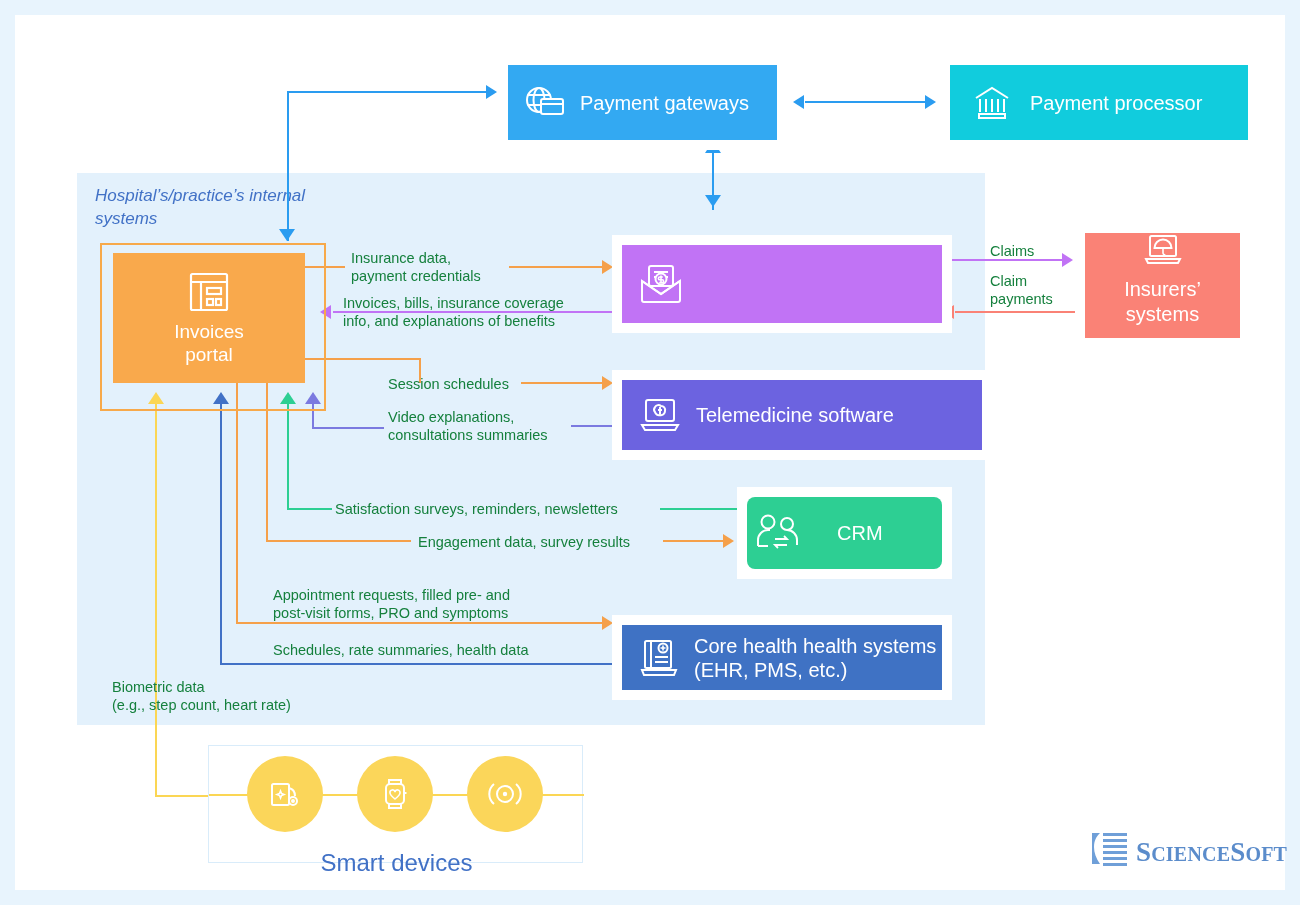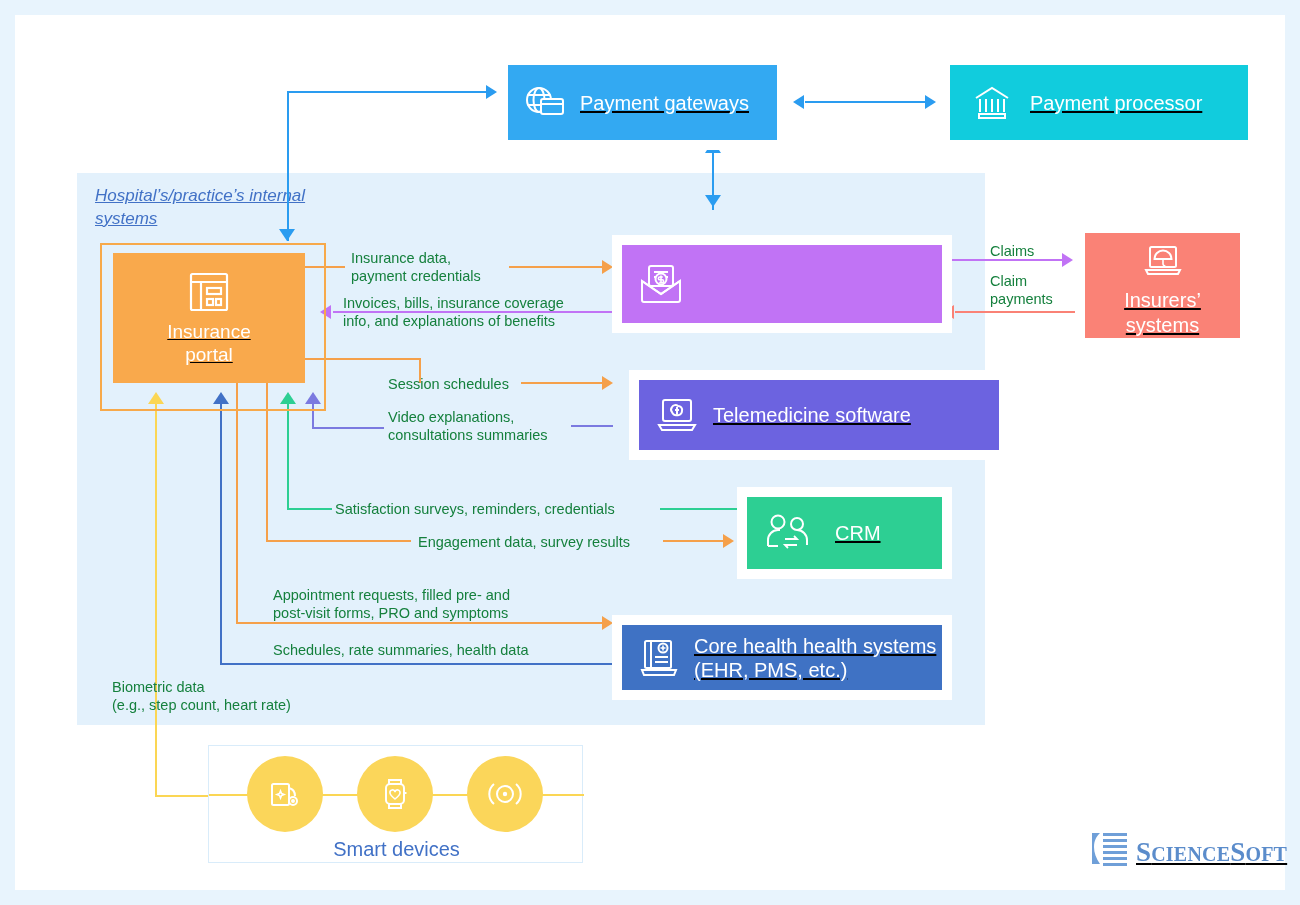--- a/index.html
+++ b/index.html
@@ -8,21 +8,21 @@
     background:#e8f4fd;
     font-family:"Liberation Sans", sans-serif;
     overflow:hidden;
   }
   #canvas{
     position:absolute;
     left:15px;top:15px;
     width:1270px;height:875px;
     background:#ffffff;
   }
-  .abs{position:absolute;text-decoration:underline;}
+  .abs{position:absolute;}
 
   
   #internal-panel{
     left:62px;top:158px;width:908px;height:552px;
     background:#e3f1fc;
   }
   #internal-panel-label{
     left:80px;top:170px;width:240px;
     color:#4171c6;font-style:italic;font-size:17px;line-height:1.35;
     font-family:"Liberation Sans", sans-serif;
@@ -44,33 +44,33 @@
   
   #payment-gateways{left:483px;top:40px;width:289px;height:95px;}
   #payment-gateways .card-inner{background:#33a9f2;padding-left:16px;gap:14px;}
 
   #payment-processor{left:925px;top:40px;width:318px;height:95px;}
   #payment-processor .card-inner{background:#11ccdd;padding-left:22px;gap:18px;}
 
   #invoicing-billing{left:597px;top:220px;width:340px;height:98px;}
   #invoicing-billing .card-inner{background:#c173f5;padding-left:16px;gap:14px;}
 
-  #telemedicine{left:614px;top:355px;width:380px;height:90px;}
+  #telemedicine{left:597px;top:355px;width:380px;height:90px;}
   #telemedicine .card-inner{background:#6c63e0;padding-left:16px;gap:14px;}
 
   #crm{left:722px;top:472px;width:215px;height:92px;}
-  #crm .card-inner{background:#2dcf93;padding-left:18px;gap:20px;}
+  #crm .card-inner{background:#2dcf93;padding-left:8px;gap:32px;border-radius:8px;}
 
   #core-systems{left:597px;top:600px;width:340px;height:85px;}
   #core-systems .card-inner{background:#3f72c4;padding-left:16px;gap:14px;}
 
   
   #insurers{left:1060px;top:208px;width:175px;height:125px;background:#ffffff;padding:10px;box-sizing:border-box;}
   #insurers .card-inner{
-    background:#fa8276;flex-direction:column;justify-content:flex-end;
+    background:#fa8276;flex-direction:column;justify-content:flex-start;
     padding-left:0;gap:4px;text-align:center;
   }
   #insurers .cap{font-size:20px;line-height:1.25;}
 
   
   #wellness-bracket{
     left:85px;top:228px;width:222px;height:164px;
     border:2px solid #f7a94a;background:transparent;
   }
   #wellness-portal{
@@ -88,22 +88,22 @@
   }
   #sd-line{left:0px;top:48px;width:375px;height:2px;background:#fbd654;}
   .sd-circle{
     position:absolute;top:10px;width:76px;height:76px;border-radius:50%;
     background:#fbd65a;display:flex;align-items:center;justify-content:center;
   }
   #sd-c1{left:38px;}
   #sd-c2{left:148px;}
   #sd-c3{left:258px;}
   #smart-devices-label{
-    position:absolute;left:0;top:92px;width:375px;text-align:center;
-    color:#4171c6;font-size:20px;
+    position:absolute;left:0;top:103px;width:375px;text-align:center;
+    color:#4171c6;font-size:24px;
   }
 
   
   .flabel{
     position:absolute;color:#15803d;font-size:14.5px;line-height:1.25;
     white-space:pre-line;
   }
 
   
   .ln{position:absolute;}
@@ -188,21 +188,21 @@
   <div class="ln hl abs" style="left:940px;top:296px;width:135px;background:#fa8276;"></div>
   <div class="tri tri-l abs" style="left:928px;top:290px;color:#fa8276;"></div>
 
   <div class="flabel" style="left:336px;top:234px;">Insurance data,
 payment credentials</div>
   <div class="flabel" style="left:328px;top:279px;">Invoices, bills, insurance coverage
 info, and explanations of benefits</div>
   <div class="flabel" style="left:373px;top:360px;">Session schedules</div>
   <div class="flabel" style="left:373px;top:393px;">Video explanations,
 consultations summaries</div>
-  <div class="flabel" style="left:320px;top:485px;">Satisfaction surveys, reminders, credentials</div>
+  <div class="flabel" style="left:320px;top:485px;">Satisfaction surveys, reminders, newsletters</div>
   <div class="flabel" style="left:403px;top:518px;">Engagement data, survey results</div>
   <div class="flabel" style="left:258px;top:571px;">Appointment requests, filled pre- and
 post-visit forms, PRO and symptoms</div>
   <div class="flabel" style="left:258px;top:626px;">Schedules, rate summaries, health data</div>
   <div class="flabel" style="left:97px;top:663px;">Biometric data
 (e.g., step count, heart rate)</div>
   <div class="flabel" style="left:975px;top:227px;">Claims</div>
   <div class="flabel" style="left:975px;top:257px;">Claim
 payments</div>
 
@@ -315,21 +315,21 @@
   <div class="abs" id="wellness-portal">
     <span class="ico">
       <svg width="46" height="46" viewBox="0 0 46 46" fill="none" stroke="#fff" stroke-width="2.2">
         <rect x="5" y="5" width="36" height="36" rx="1.5"></rect>
         <path d="M5 13h36M15 13v28"></path>
         <rect x="21" y="19" width="14" height="6"></rect>
         <rect x="21" y="30" width="6" height="6"></rect>
         <rect x="30" y="30" width="5" height="6"></rect>
       </svg>
     </span>
-    <span class="cap" style="white-space:pre-line;">Insurance
+    <span class="cap" style="white-space:pre-line;">Invoices
 portal</span>
   </div>
 
   <div class="abs" id="smart-devices">
     <div class="abs" id="sd-line"></div>
     <div class="sd-circle" id="sd-c1">
       <svg width="38" height="38" viewBox="0 0 38 38" fill="none" stroke="#fff" stroke-width="2">
         <rect x="6" y="9" width="17" height="21" rx="1.5"></rect>
         <path d="M11 19.5l2.5-1 1-2.5 1 2.5 2.5 1-2.5 1-1 2.5-1-2.5z" stroke-width="1.6"></path>
         <path d="M23 13c4 1 6 4 6 8"></path>

